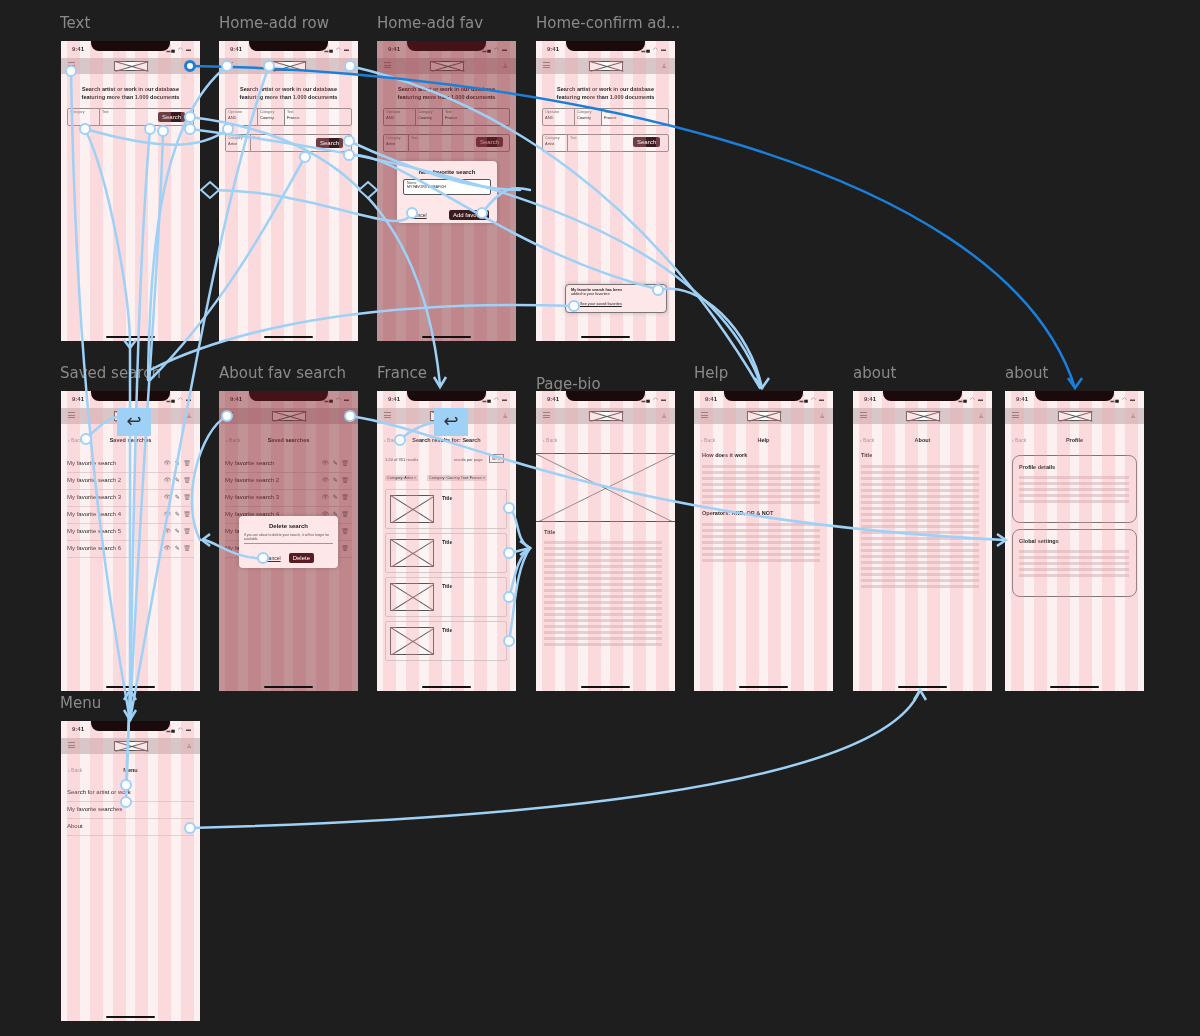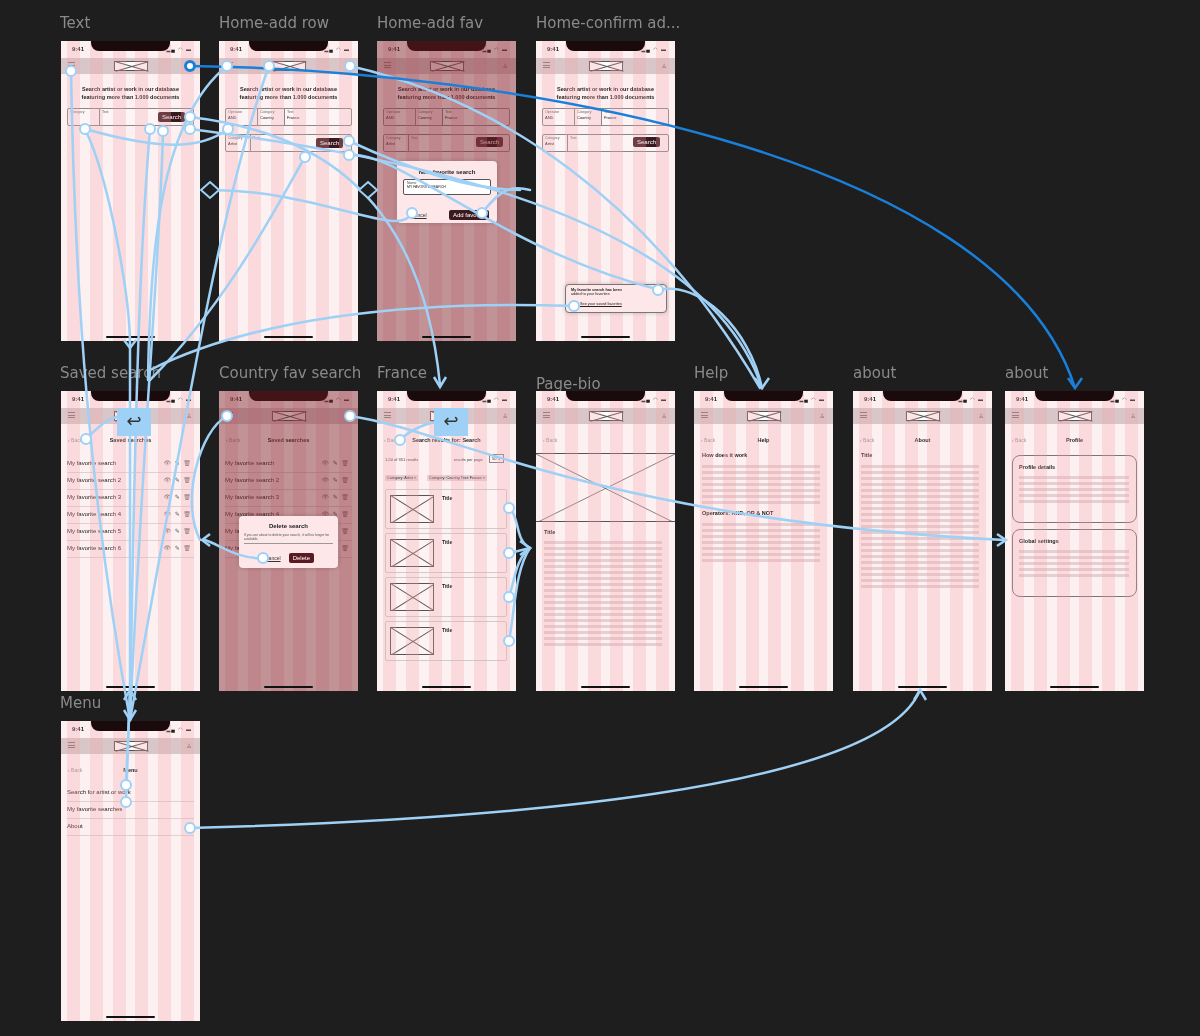--- a/index.html
+++ b/index.html
@@ -46,21 +46,21 @@
 svg.links{position:absolute;left:0;top:0;z-index:15;pointer-events:none}
 </style>
 </head>
 <body>
 
 <div class="frame-title" style="left:60px;top:14px">Text</div>
 <div class="frame-title" style="left:219px;top:14px">Home-add row</div>
 <div class="frame-title" style="left:377px;top:14px">Home-add fav</div>
 <div class="frame-title" style="left:536px;top:14px">Home-confirm ad...</div>
 <div class="frame-title" style="left:60px;top:364px">Saved search</div>
-<div class="frame-title" style="left:219px;top:364px">Country fav search</div>
+<div class="frame-title" style="left:219px;top:364px">About fav search</div>
 <div class="frame-title" style="left:377px;top:364px">France</div>
 <div class="frame-title" style="left:536px;top:375px">Page-bio</div>
 <div class="frame-title" style="left:694px;top:364px">Help</div>
 <div class="frame-title" style="left:853px;top:364px">about</div>
 <div class="frame-title" style="left:1005px;top:364px">about</div>
 <div class="frame-title" style="left:60px;top:694px">Menu</div>
 
 <div class="phone" style="left:61px;top:41px">
   <div class="bg"></div>
     <div class="grid">

